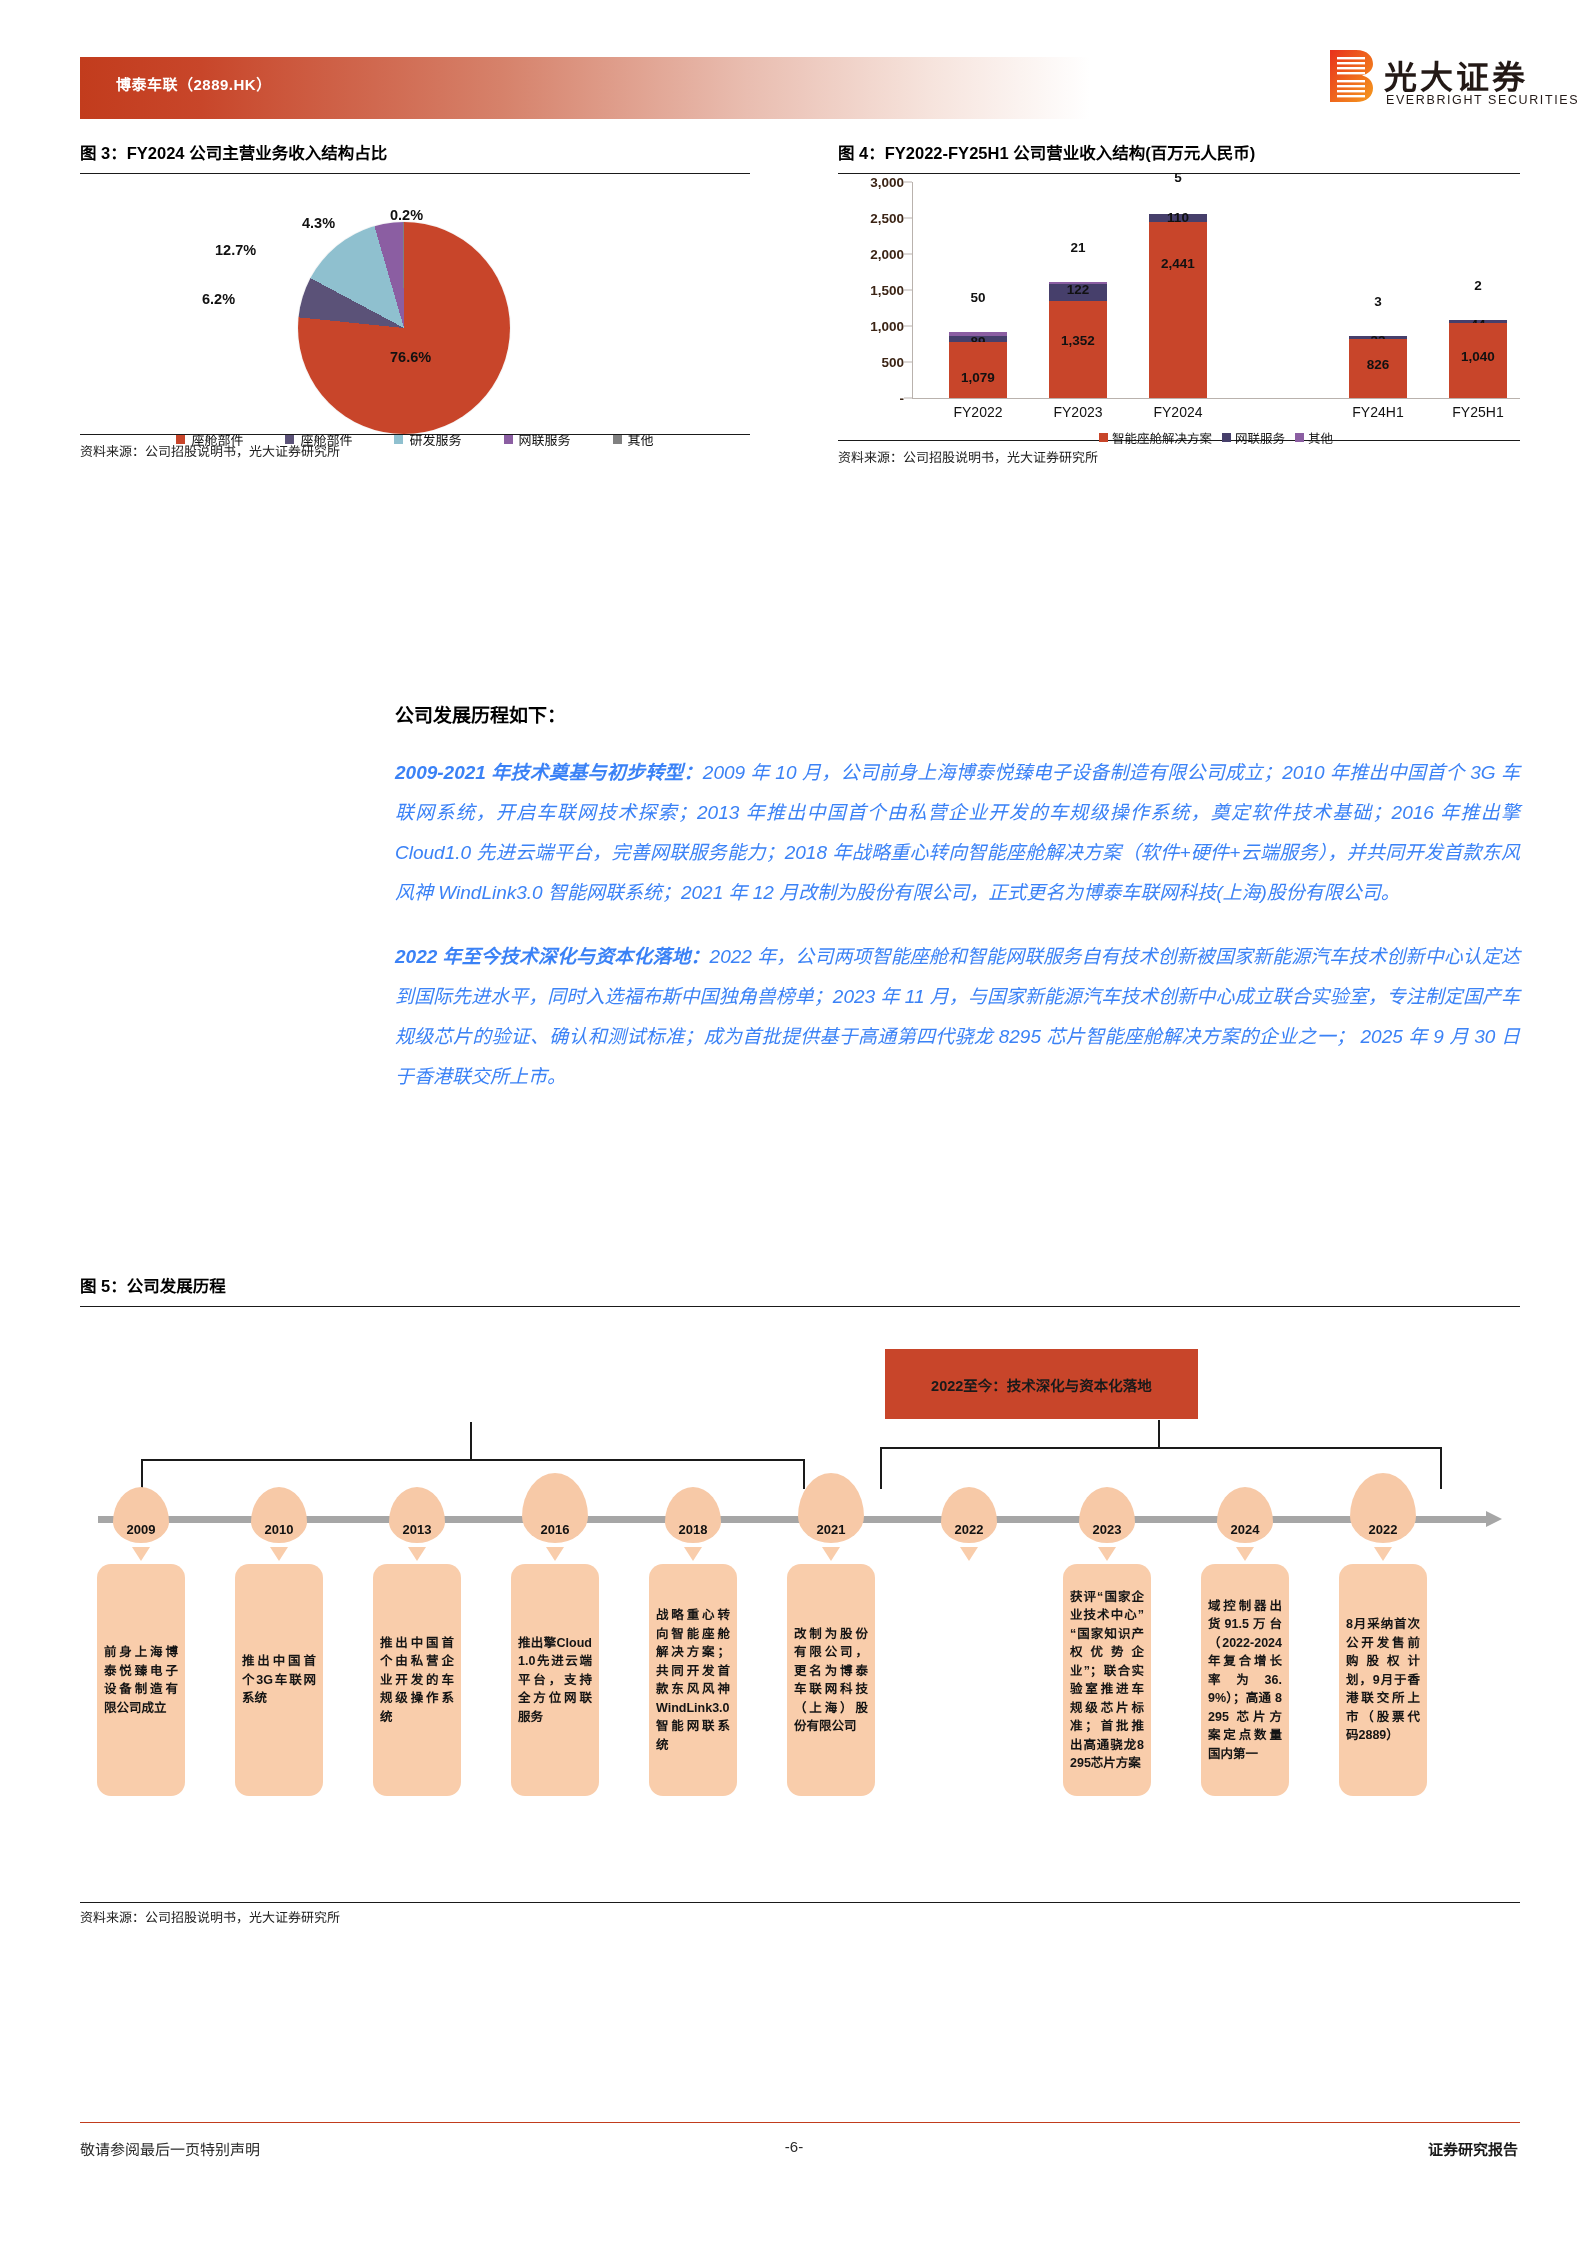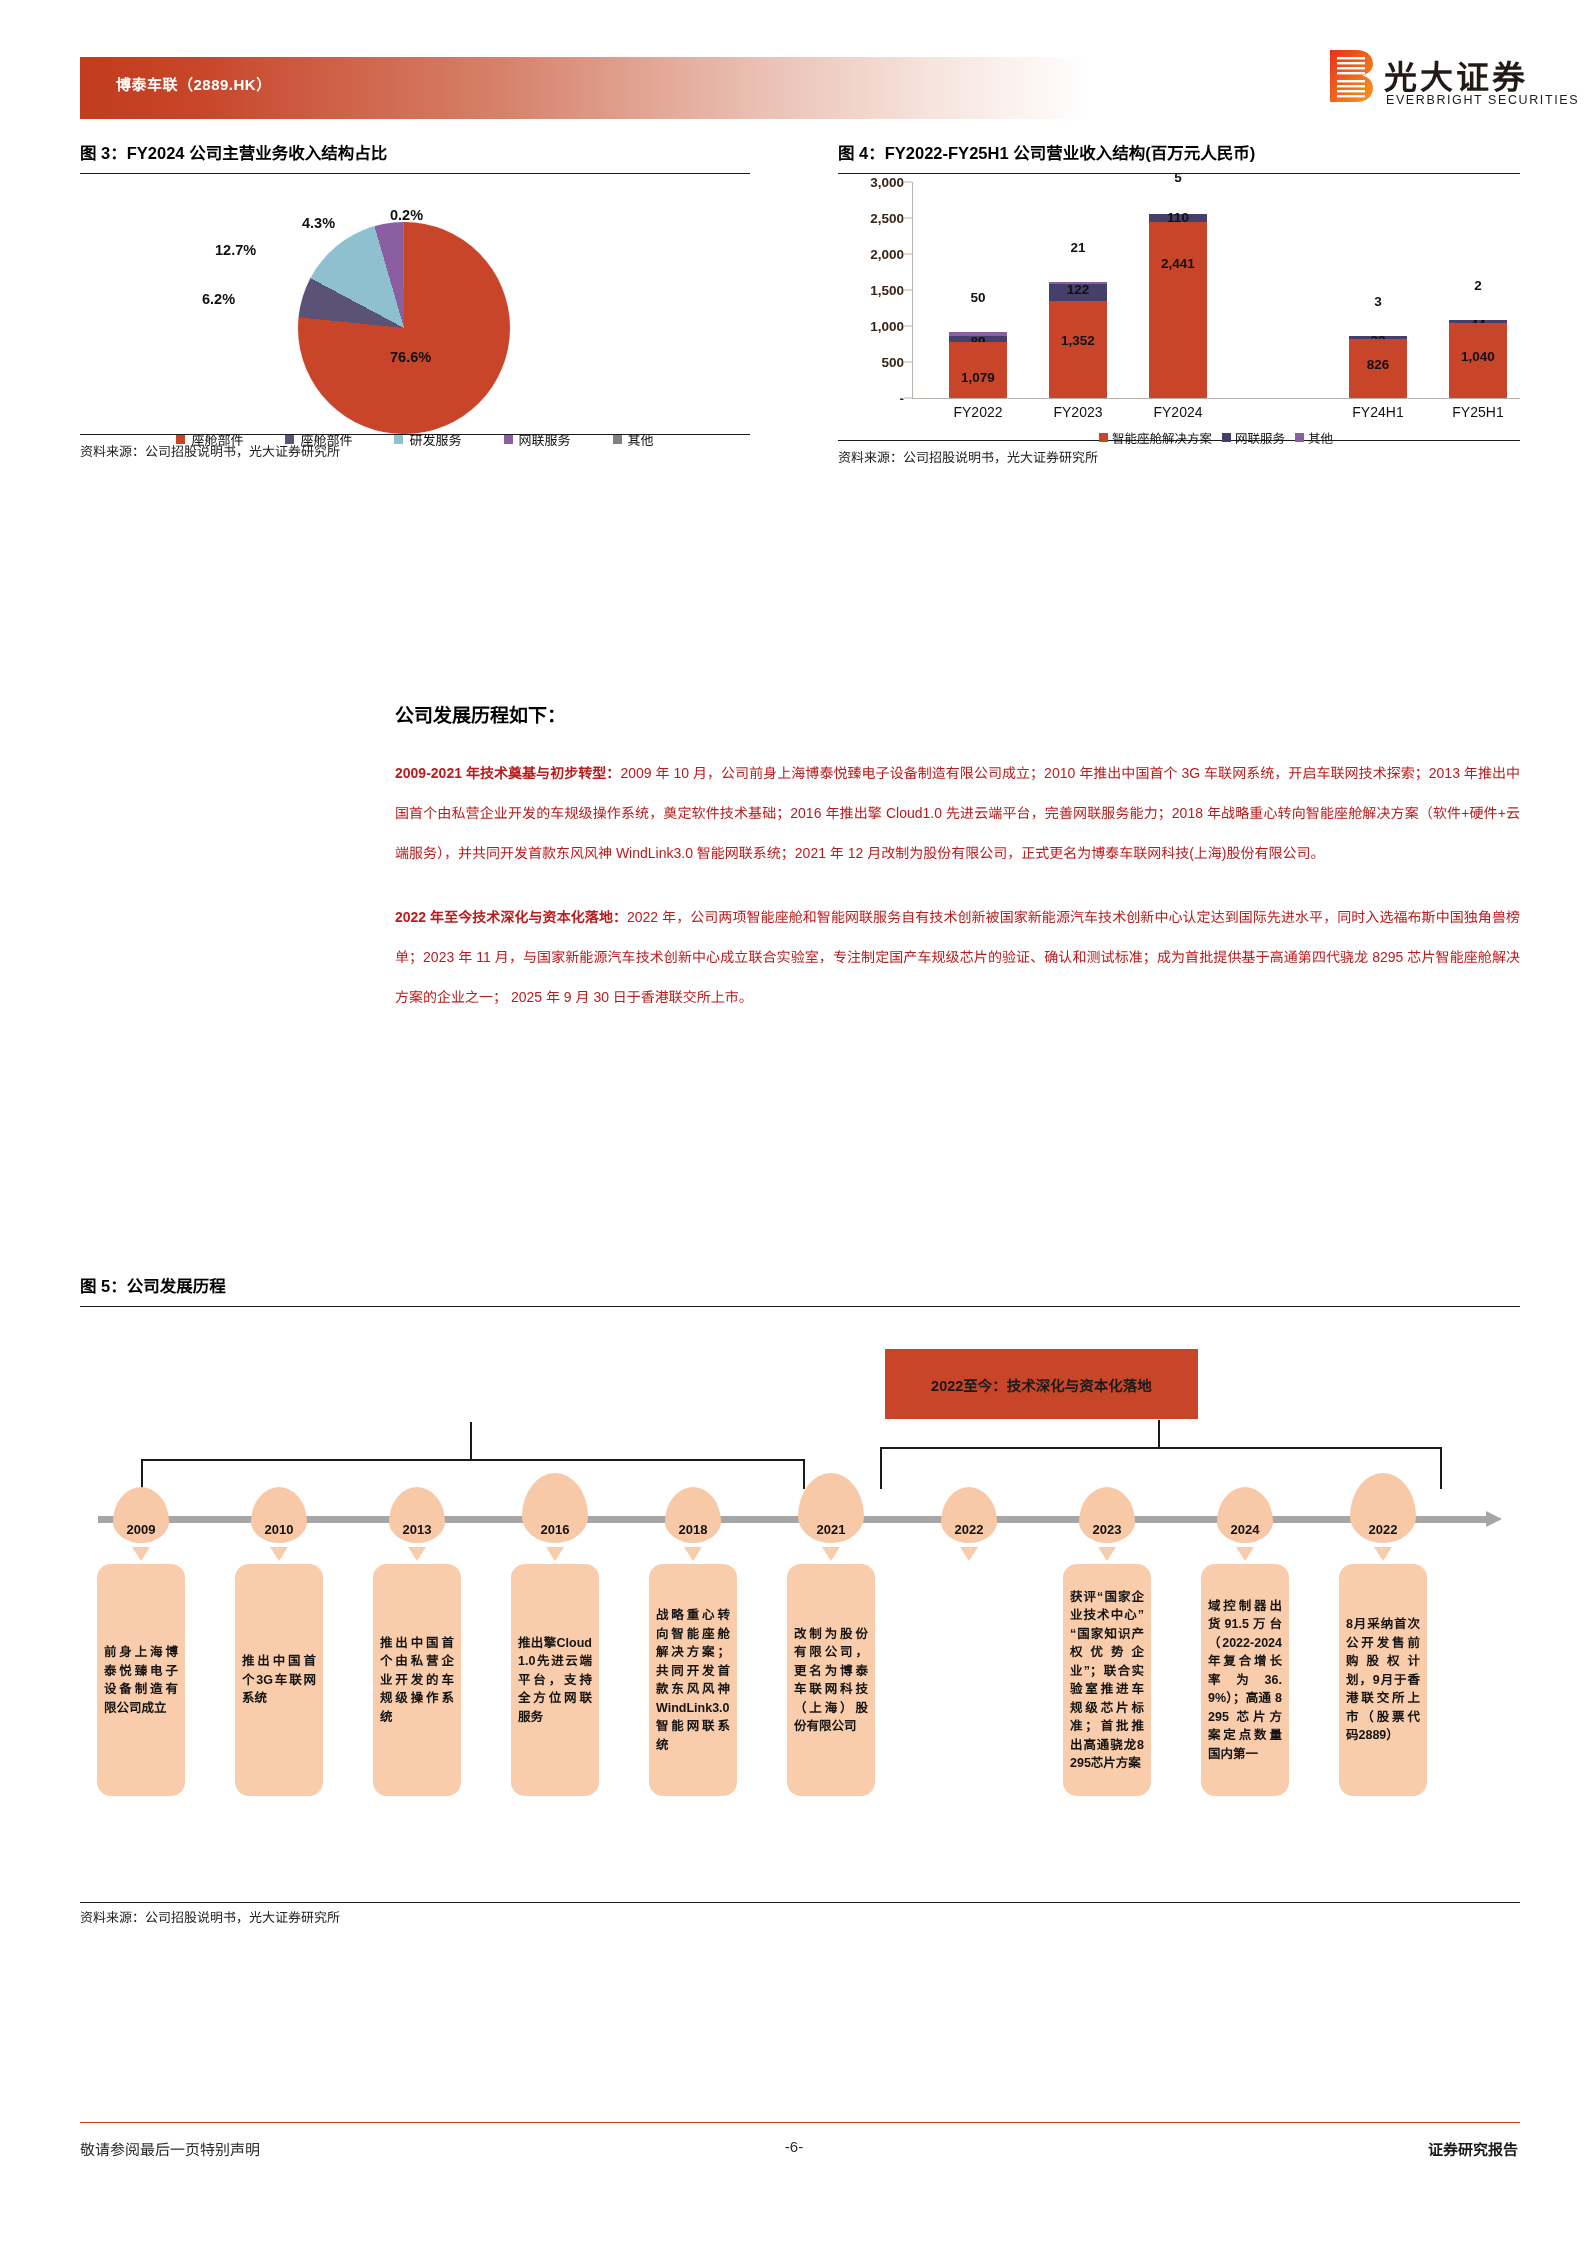--- a/index.html
+++ b/index.html
@@ -107,22 +107,22 @@
   }
   .legend4 .lg{font-size:12.5px;gap:4px;}
   .fig4 .src{margin-top:6px;}
 
   
   .copy{position:absolute;left:395px;top:700px;width:1125px;}
   .copy h4{
     margin:0 0 26px 0;font-size:19px;font-weight:bold;color:#000;
   }
   .para{
-    margin:0 0 24px 0;font-size:14px;line-height:40px;color:#b91c1c;
-    text-align:justify;text-justify:inter-ideograph;
+    margin:0 0 24px 0;font-size:19px;line-height:40px;color:#3b82f6;
+    text-align:justify;text-justify:inter-ideograph;font-style:italic;
   }
   .para b{font-weight:bold;}
 
   
   .fig5{position:absolute;left:80px;top:1273px;width:1440px;}
   .fig5 .rule{margin-top:9px;}
   .tl{position:relative;height:583px;margin-top:12px;}
 
   .phase{
     position:absolute;background:#c8452a;color:#1a1a1a;

